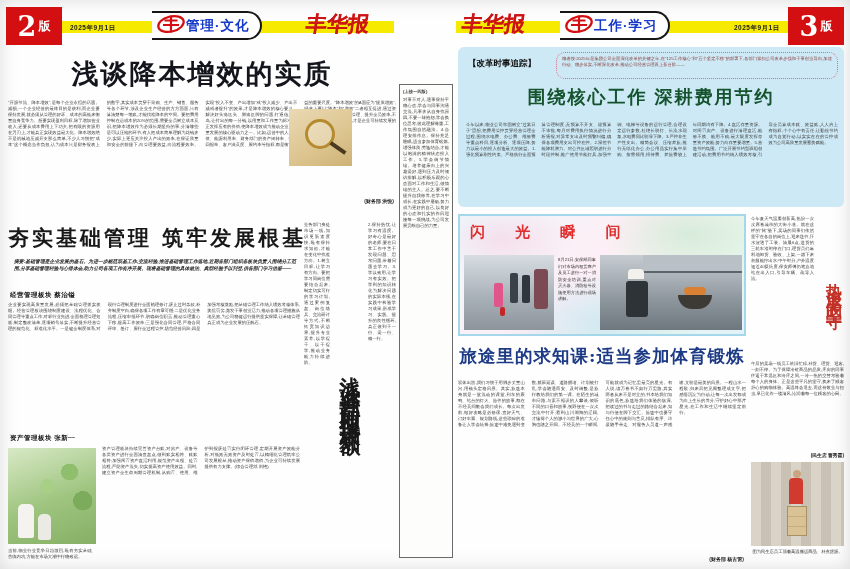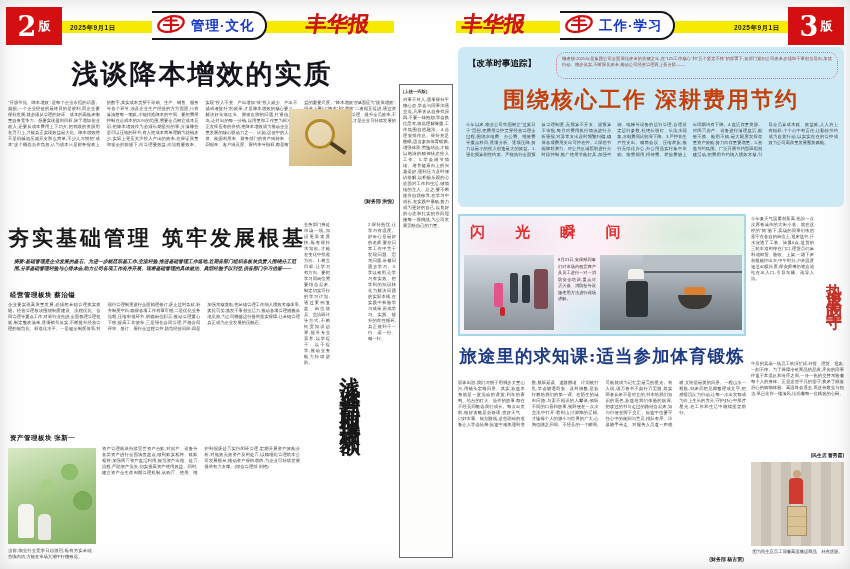--- a/index.html
+++ b/index.html
@@ -11,21 +11,21 @@
 
   
   .pagebox { background:#d40f12; color:#fff; display:flex; align-items:center; justify-content:center; gap:2px; }
   .pagebox .num { font-size:27px; font-weight:bold; font-family:"DejaVu Serif",serif; }
   .pagebox .ban { font-size:12px; font-weight:bold; }
   .stripe { background:#f6ea00; }
   .date { font-size:6.5px; font-weight:bold; color:#1a1a1a; letter-spacing:.5px; }
   .masthead { color:#cc1414; font-size:21px; font-weight:bold; font-family:"DejaVu Serif",serif;
               transform:skewX(-8deg); text-shadow:.4px .4px 0 #cc1414; }
   .bubble { background:#fff; border:2px solid #161616; border-left:none; border-radius:0 16px 16px 0;
-            display:flex; align-items:center; padding:0 10px 0 4px; gap:5px; }
+            display:flex; align-items:center; padding:0 10px 0 4px; }
   .sectionname { color:#1739c9; font-size:13.5px; font-weight:bold; letter-spacing:1px; white-space:nowrap; }
 
   
   .tiny { font-size:4.3px; line-height:1.4; color:#3b3b3b; text-align:justify; overflow:hidden; }
   .cols3 { columns:3; column-gap:7px; }
   .cols4 { columns:4; column-gap:7px; }
   .cols5 { columns:5; column-gap:6px; }
   .cols2 { columns:2; column-gap:7px; }
   .attr { font-size:5px; font-weight:bold; color:#222; text-align:right; }
   .sublabel { font-size:6.5px; font-weight:bold; color:#111; letter-spacing:.5px; }
@@ -141,21 +141,21 @@
   </div>
   <div class="abs date" style="left:734px; top:24px;">2025年9月1日</div>
   <div class="abs pagebox" style="left:788px; top:7px; width:56px; height:38px;">
     <span class="num">3</span>
     <span class="ban">版</span>
   </div>
 
   <div class="abs bluepanel" style="left:458px; top:47px; width:386px; height:160px;"></div>
   <div class="abs tag" style="left:468px; top:58px;text-align:right;">【改革时事追踪】</div>
   <div class="abs notebox" style="left:556px; top:52px; width:282px; height:27px;">编者按:2025年是集团公司全面深化改革的关键之年,在“125工作核心”和“五个坚定不移”的部署下,各部门紧扣公司改革步伐和干事创业导向,加速行动、稳步落实,不断深化改革,推动公司经营管理再上新台阶——</div>
-  <div class="abs headline-sans" style="left:470px; top:85px; width:362px; font-size:22px; color:#c2410c;">围绕核心工作  深耕费用节约</div>
+  <div class="abs headline-sans" style="left:470px; top:85px; width:362px; font-size:18px; color:#14532d;">围绕核心工作  深耕费用节约</div>
   <div class="abs tiny cols5" style="left:466px; top:122px; width:372px; height:80px;">今年以来,物业公司牢固树立“过紧日子”思想,把费用管控贯穿经营管理全过程,围绕水电费、办公费、维修费等重点科目,逐项分析、逐项压降,努力以最小的投入创造最大的效益。1.强化预算刚性约束。严格执行全面预算管理制度,无预算不开支、超预算不审批,每月对费用执行情况进行分析通报,对异常支出及时预警纠偏,确保各项费用支出可控在控。2.深挖节能降耗潜力。对公共区域照明进行分时段控制,推广使用节能灯具,加强空调、电梯等设备的运行管理,合理设定运行参数,杜绝长明灯、长流水现象,水电费同比明显下降。3.严控非生产性支出。精简会议、压缩差旅,推行无纸化办公,办公用品实行集中采购、按需领用,招待费、差旅费较上年同期均有下降。4.盘活存量资源。对闲置房产、设备进行清理盘活,能修不换、能用不购,最大限度发挥存量资产效能,努力向存量要增量。5.营造节约氛围。广泛开展节约型班组创建活动,把费用节约纳入绩效考核,引导全员算成本账、效益账,人人肩上有指标,个个心中有责任,让勤俭节约成为自觉行动,以实实在在的管控成效为公司高质量发展蓄势赋能。</div>
 
   <div class="abs moments" style="left:458px; top:214px; width:288px; height:122px;"></div>
   <div class="abs moments-title" style="left:470px; top:223px; width:264px;">闪 光 瞬 间</div>
   <div class="abs photo ph-market" style="left:464px; top:255px; width:90px; height:75px;">
     <div class="fig" style="left:30px; top:28px; width:9px; height:24px; background:#e0558a;"></div>
     <div class="fig" style="left:46px; top:18px; width:8px; height:30px; background:#3a4148;"></div>
     <div class="fig" style="left:58px; top:20px; width:8px; height:28px; background:#2f3640;"></div>
     <div class="fig" style="left:36px; top:52px; width:5px; height:9px; background:#c42525; border-radius:2px;"></div>
     <div class="fig" style="left:70px; top:14px; width:14px; height:40px; background:#7c4a52; border-radius:3px;"></div>

